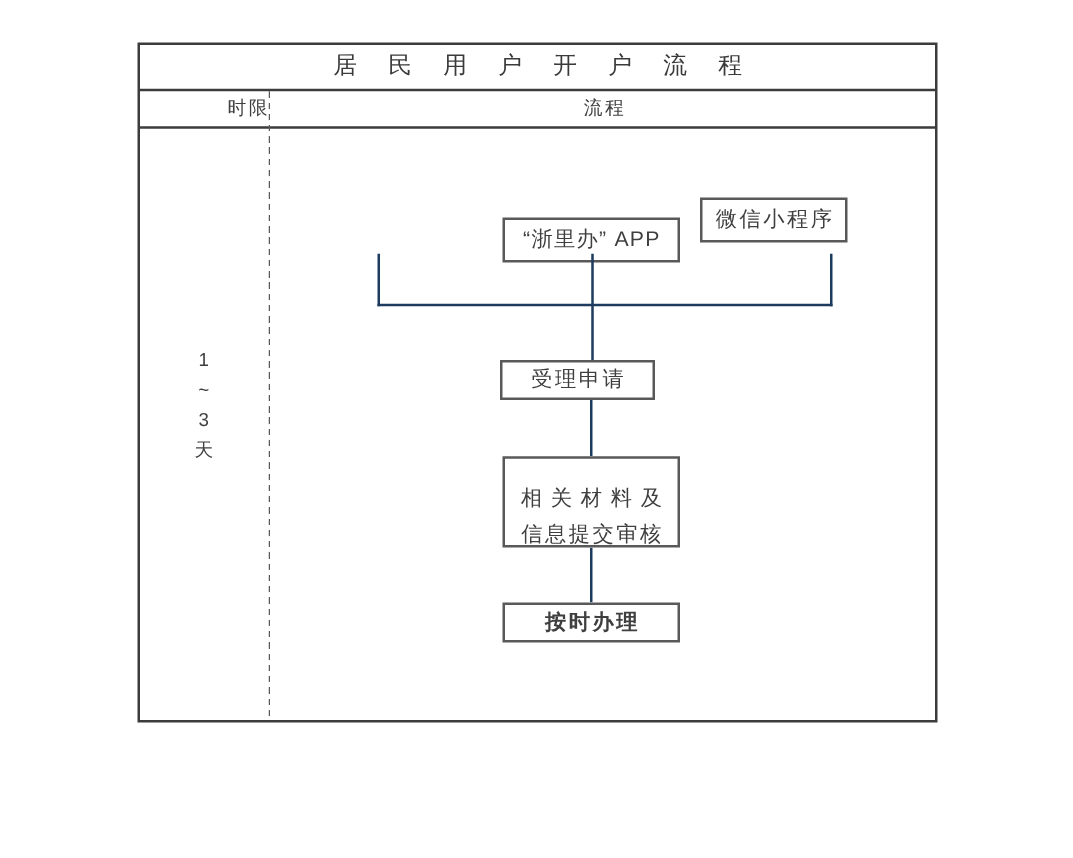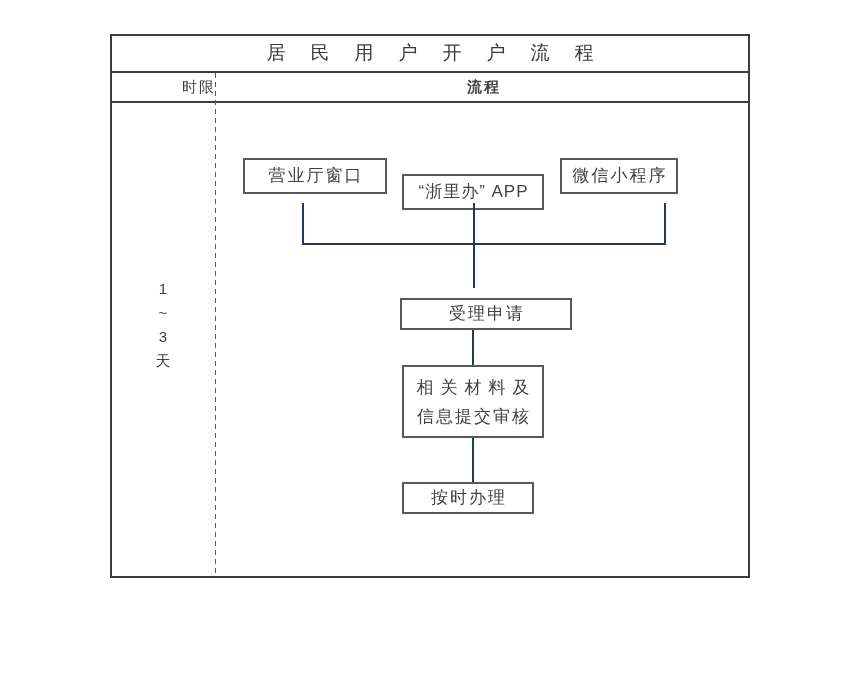--- a/index.html
+++ b/index.html
@@ -42,21 +42,21 @@
     line-height: 37px; text-align: center;
     font-size: 19px; letter-spacing: 25px; text-indent: 25px;
     color: #3a3a3a; white-space: nowrap;
   }
   .hdr-cell {
     top: 73px; height: 28px; line-height: 28px;
     text-align: center; font-size: 15px;
     letter-spacing: 2px; text-indent: 2px;
   }
   .hdr-time { left: 110px; width: 106px; text-align: right; }
-  .hdr-flow { left: 216px; width: 534px; font-weight: bold; }
+  .hdr-flow { left: 216px; width: 534px; }
 
   
   .time-limit {
     left: 110px; top: 277px; width: 106px;
     text-align: center; font-size: 15px; line-height: 24px;
     color: #3f3f3f;
   }
   .time-limit span { display: block; }
 
   
@@ -67,26 +67,26 @@
     font-size: 17px;
     letter-spacing: 2px; text-indent: 2px;
     color: #3f3f3f;
     white-space: nowrap;
   }
   .src { top: 158px; height: 36px; line-height: 32px; }
   .src-1 { left: 243px; width: 144px; }
   .src-2 { left: 402px; width: 142px; letter-spacing: 1px; text-indent: 1px; margin-top: 16px; }
   .src-3 { left: 560px; width: 118px; }
 
-  .step-1 { left: 400px; top: 288px; width: 172px; height: 32px; line-height: 28px; margin-top: 10px; }
-  .step-2 { left: 402px; top: 365px; width: 142px; height: 73px; padding-top: 6px; }
+  .step-1 { left: 400px; top: 288px; width: 124px; height: 32px; line-height: 28px; }
+  .step-2 { left: 402px; top: 365px; width: 142px; height: 73px; padding-top: 17px; }
   .step-2 .ln { display: block; line-height: 29px; }
   .step-2 .ln1 { letter-spacing: 7px; text-indent: 7px; }
   .step-2 .ln2 { letter-spacing: 2px; text-indent: 2px; }
-  .step-3 { left: 402px; top: 482px; width: 132px; height: 32px; line-height: 28px; }
+  .step-3 { left: 402px; top: 482px; width: 142px; height: 32px; line-height: 28px; font-weight: bold; }
 
   
   .line { background: #1d3a5f; }
   .v1 { left: 302px; top: 203px; width: 2px; height: 42px; }
   .v2 { left: 473px; top: 203px; width: 2px; height: 85px; }
   .v3 { left: 664px; top: 203px; width: 2px; height: 42px; }
   .h1 { left: 302px; top: 243px; width: 364px; height: 2px; }
   .v4 { left: 472px; top: 320px; width: 2px; height: 45px; }
   .v5 { left: 472px; top: 438px; width: 2px; height: 44px; }
 </style>
@@ -104,21 +104,20 @@
   <div class="abs hdr-cell hdr-time">时限</div>
   <div class="abs hdr-cell hdr-flow">流程</div>
 
   <div class="abs time-limit">
     <span>1</span>
     <span>~</span>
     <span>3</span>
     <span>天</span>
   </div>
 
-  <div class="abs node src src-1">营业厅窗口</div>
   <div class="abs node src src-2">“浙里办” APP</div>
   <div class="abs node src src-3">微信小程序</div>
 
   <div class="abs line v1"></div>
   <div class="abs line v2"></div>
   <div class="abs line v3"></div>
   <div class="abs line h1"></div>
   <div class="abs line v4"></div>
   <div class="abs line v5"></div>
 

